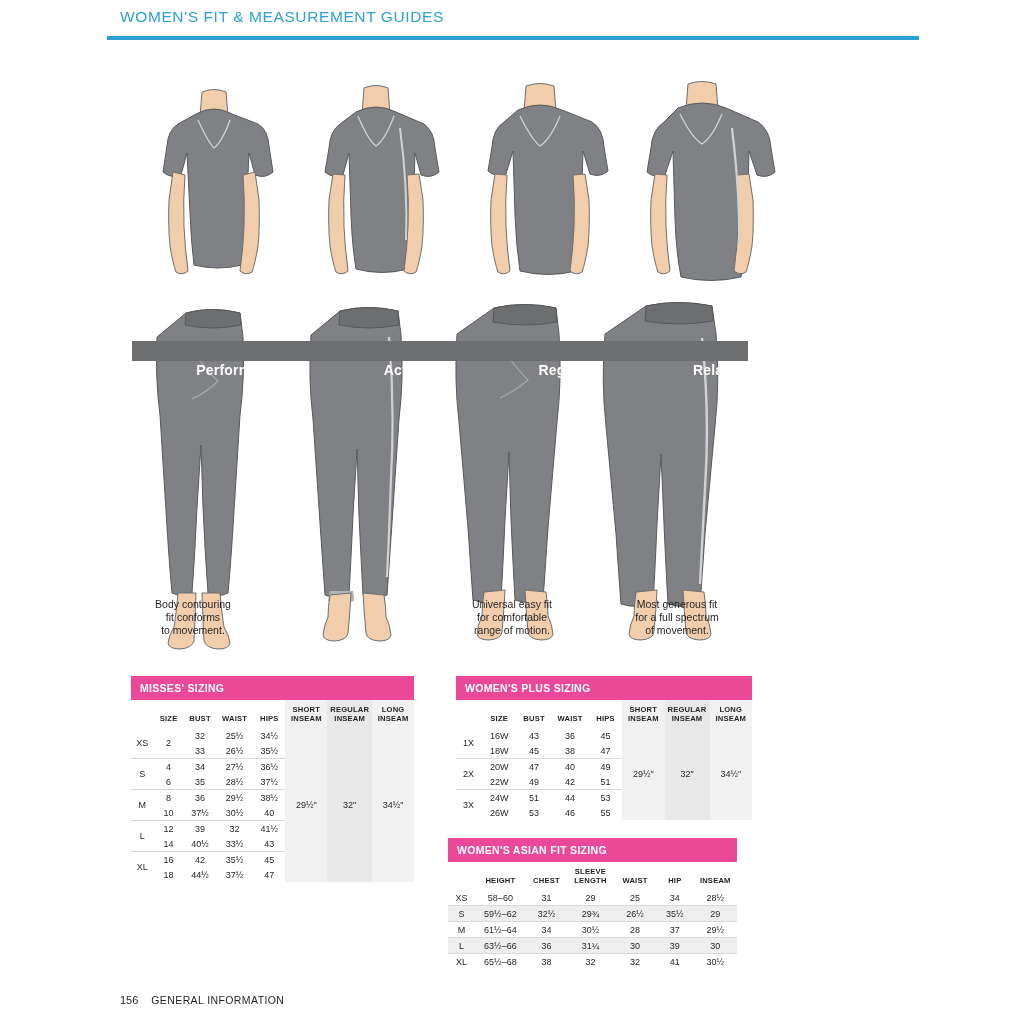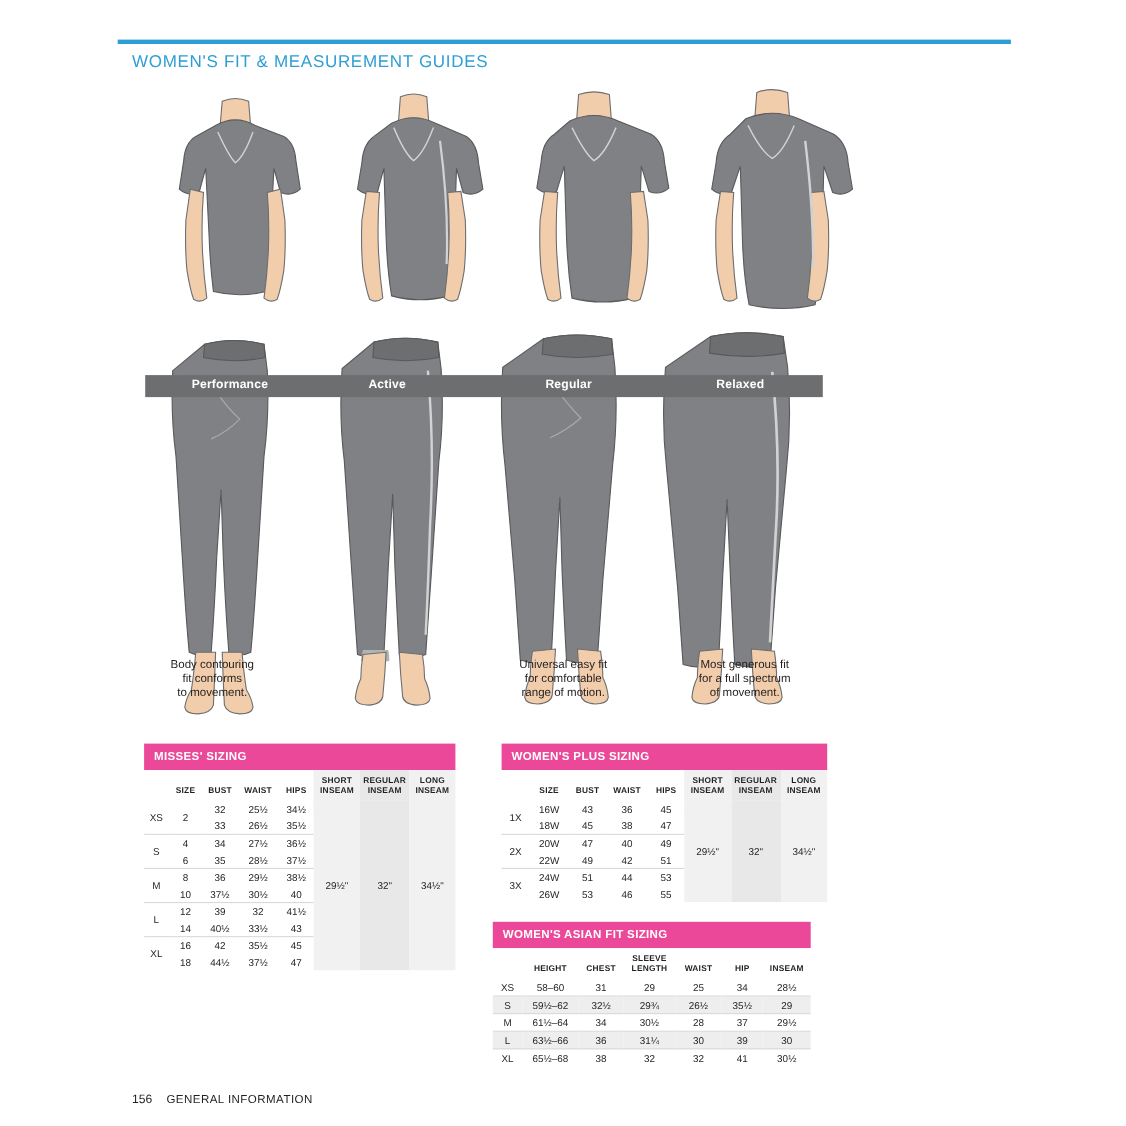--- a/index.html
+++ b/index.html
@@ -23,21 +23,20 @@
 
   
   .header-title {
     position: absolute;
     left: 120px;
     top: 8px;
     font-size: 15.5px;
     letter-spacing: 0.6px;
     color: #2e9fd4;
     font-weight: 400;
-    margin-top: 40px;
   }
   .header-rule {
     position: absolute;
     left: 107px;
     top: 36px;
     width: 812px;
     height: 4px;
     background: #2e9fd4;
   }
 
@@ -54,26 +53,26 @@
   .label-bar {
     position: absolute;
     left: 132px;
     top: 281px;
     width: 616px;
     height: 20px;
     background: #6d6e70;
   }
   .label-bar .bar-label {
     position: absolute;
-    top: 3px;
+    top: 21px;
     color: #ffffff;
-    font-size: 11px;
+    font-size: 14px;
     font-weight: bold;
     letter-spacing: 0.2px;
-    text-align: center;
+    text-align: right;
     width: 150px;
   }
 
   .caption {
     position: absolute;
     width: 170px;
     text-align: center;
     font-size: 10.5px;
     line-height: 13px;
     color: #231f20;

